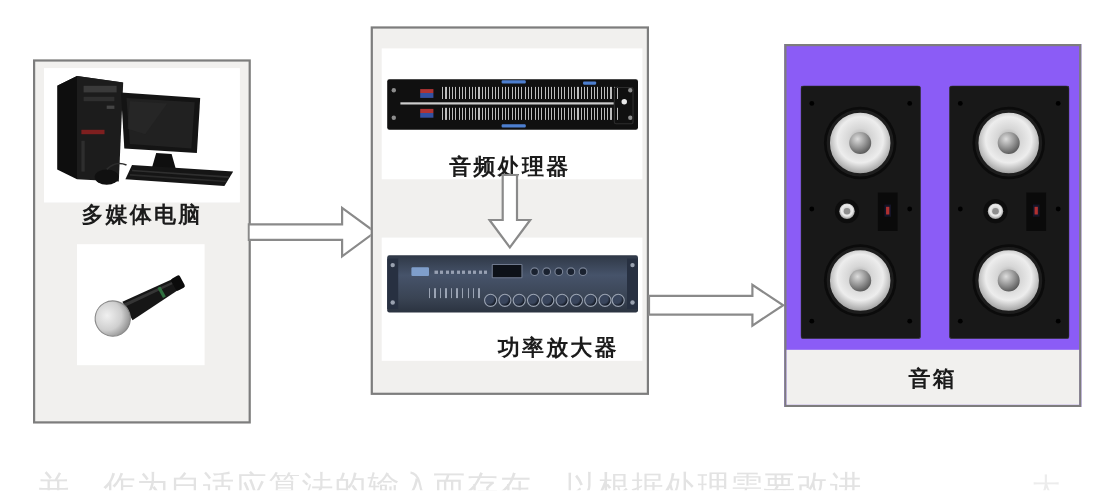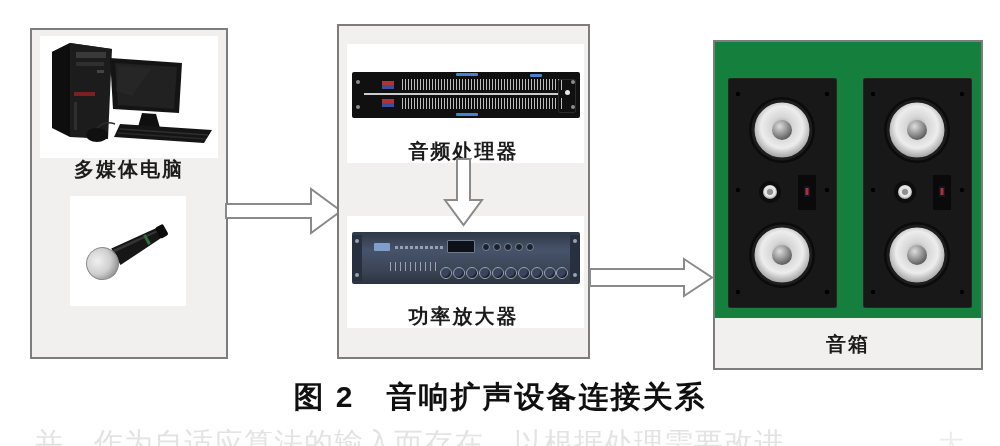--- a/index.html
+++ b/index.html
@@ -55,21 +55,21 @@
   
   .speaker{position:absolute;top:36px;width:109px;height:230px;}
   .strip{position:absolute;left:0;bottom:0;width:100%;height:50px;background:#f1f0ee;}
   .strip .device-label{top:13px;}
 </style>
 </head>
 <body>
 
 <div class="stage">
 
-  <div class="gbox" style="left:30px;top:28px;width:198px;height:331px;">
+  <div class="gbox" style="left:30px;top:54px;width:198px;height:331px;">
 
     <div class="whitepatch" style="left:8px;top:6px;width:178px;height:122px;">
       <svg width="178" height="122" viewBox="0 0 178 122">
         <rect width="178" height="122" fill="#ffffff"></rect>
         <polygon points="12,16 30,7 72,13 54,21" fill="#262626"></polygon>
         <polygon points="12,16 30,7 30,101 12,92" fill="#0e0e0e"></polygon>
         <polygon points="30,7 72,13 68,103 30,101" fill="#1c1c1c"></polygon>
         <rect x="36" y="16" width="30" height="6" fill="#3a3a3a"></rect>
         <rect x="36" y="26" width="28" height="4" fill="#2f2f2f"></rect>
         <rect x="57" y="34" width="7" height="3" fill="#444444"></rect>
@@ -165,28 +165,28 @@
       <div class="knob" style="left:114px;"></div>
       <div class="knob" style="left:127px;"></div>
       <div class="knob" style="left:140px;"></div>
       <div class="knob" style="left:153px;"></div>
       <div class="knob" style="left:166px;"></div>
       <div class="knob" style="left:179px;"></div>
       <div class="knob" style="left:192px;"></div>
       <div class="knob" style="left:204px;"></div>
     </div>
 
-    <div class="device-label" style="top:277px;">功率放大器</div>
+    <div class="device-label" style="top:277px;padding-left:44px;">功率放大器</div>
   </div>
 
   <svg class="arrow-svg" style="left:589px;top:252px;" width="125" height="52">
     <polygon points="1,17 95,17 95,7 123,25.5 95,44 95,34 1,34" fill="#ffffff" stroke="#8a8a8a" stroke-width="2"></polygon>
   </svg>
 
-  <div class="gbox" style="left:713px;top:40px;width:270px;height:330px;background:#15803d;">
+  <div class="gbox" style="left:713px;top:40px;width:270px;height:330px;background:#8b5cf6;">
 
     <svg class="speaker" style="left:13px;" viewBox="0 0 109 230">
       <defs>
         <radialGradient id="cone1" cx="50%" cy="45%" r="60%">
           <stop offset="0%" stop-color="#9a9a9a"></stop>
             <stop offset="30%" stop-color="#d6d6d6"></stop>
           <stop offset="60%" stop-color="#ededed"></stop>
             <stop offset="85%" stop-color="#aaaaaa"></stop>
           <stop offset="100%" stop-color="#6b6b6b"></stop>
         </radialGradient>
@@ -241,18 +241,17 @@
       <rect x="70" y="97" width="18" height="35" fill="#0a0a0a"></rect>
       <rect x="76" y="108" width="6" height="11" fill="#141428"></rect>
       <rect x="77.5" y="110" width="3" height="7" fill="#b03030"></rect>
     </svg>
 
     <div class="strip">
       <div class="device-label">音箱</div>
     </div>
   </div>
 
-  <div class="caption">图 2　音响扩声设备连接关系</div>
 
   <div class="faded-line">并　作为自适应算法的输入而存在，以根据处理需要改进</div>
   <div class="faded-frag">大</div>
 
 </div>
 
 </body></html>

